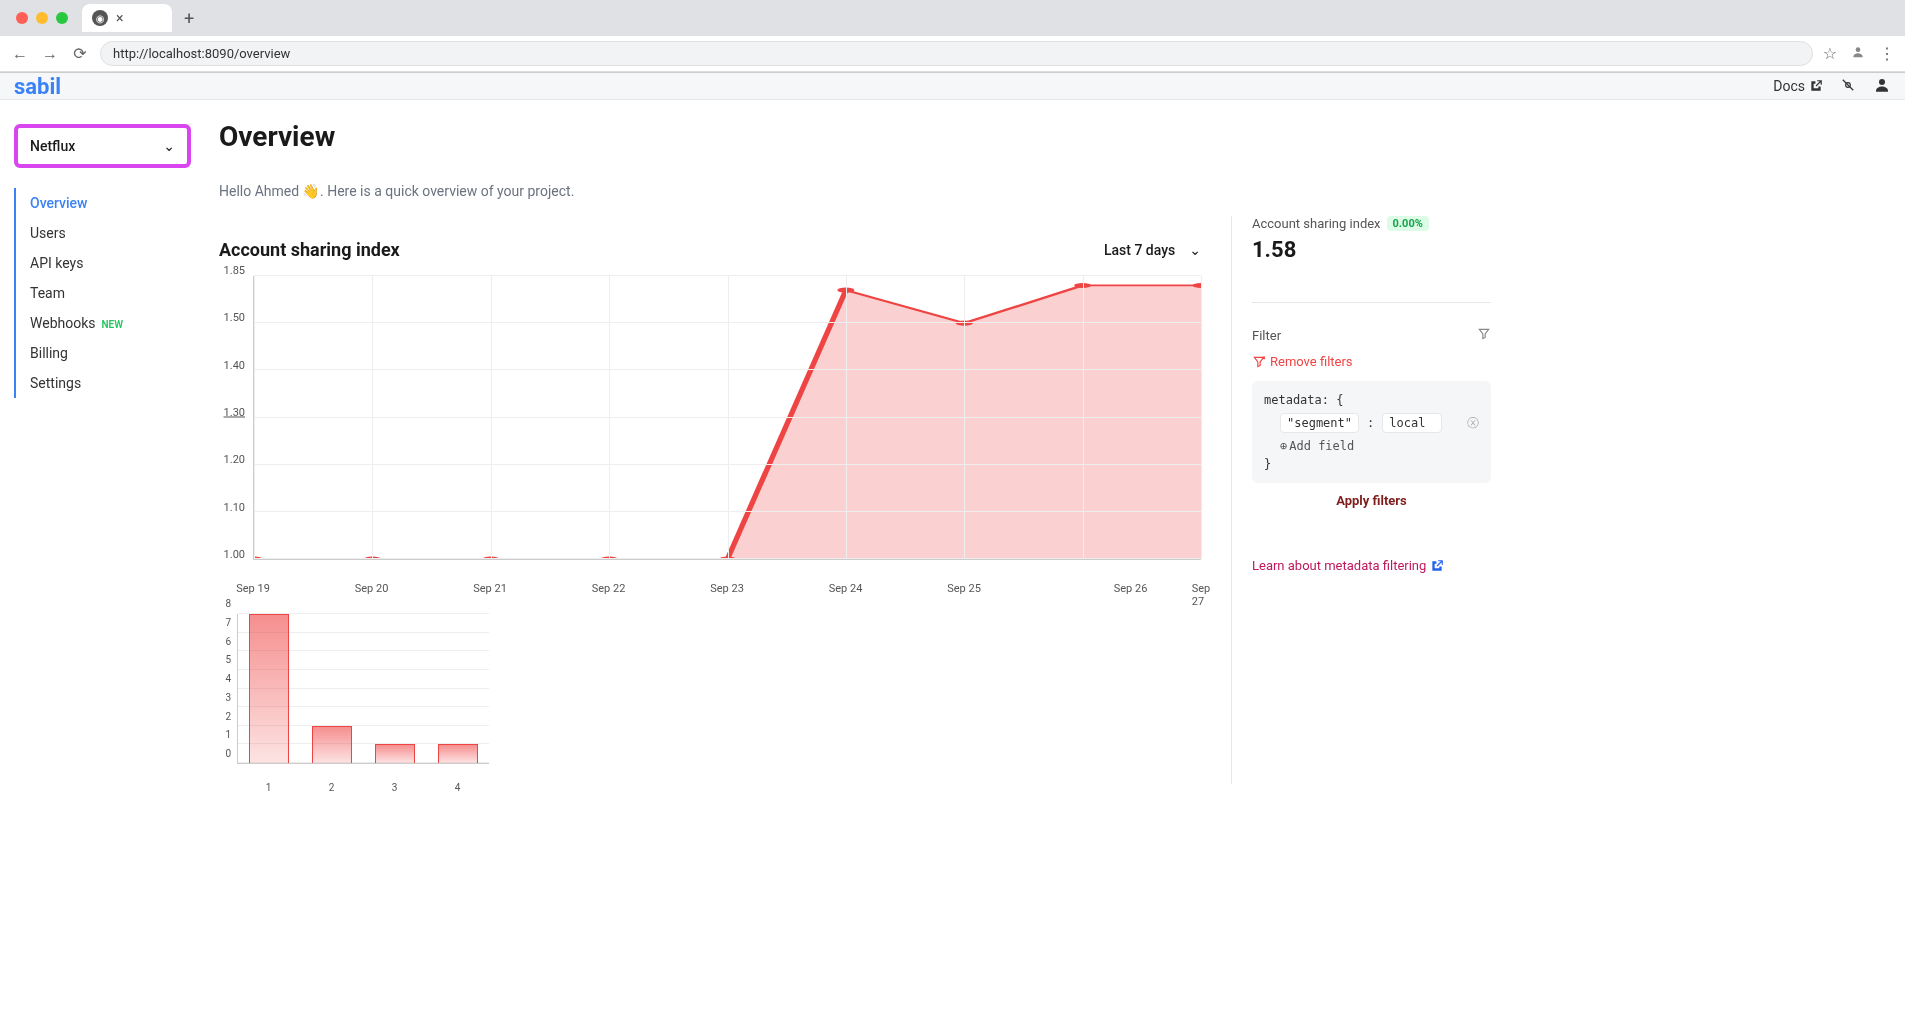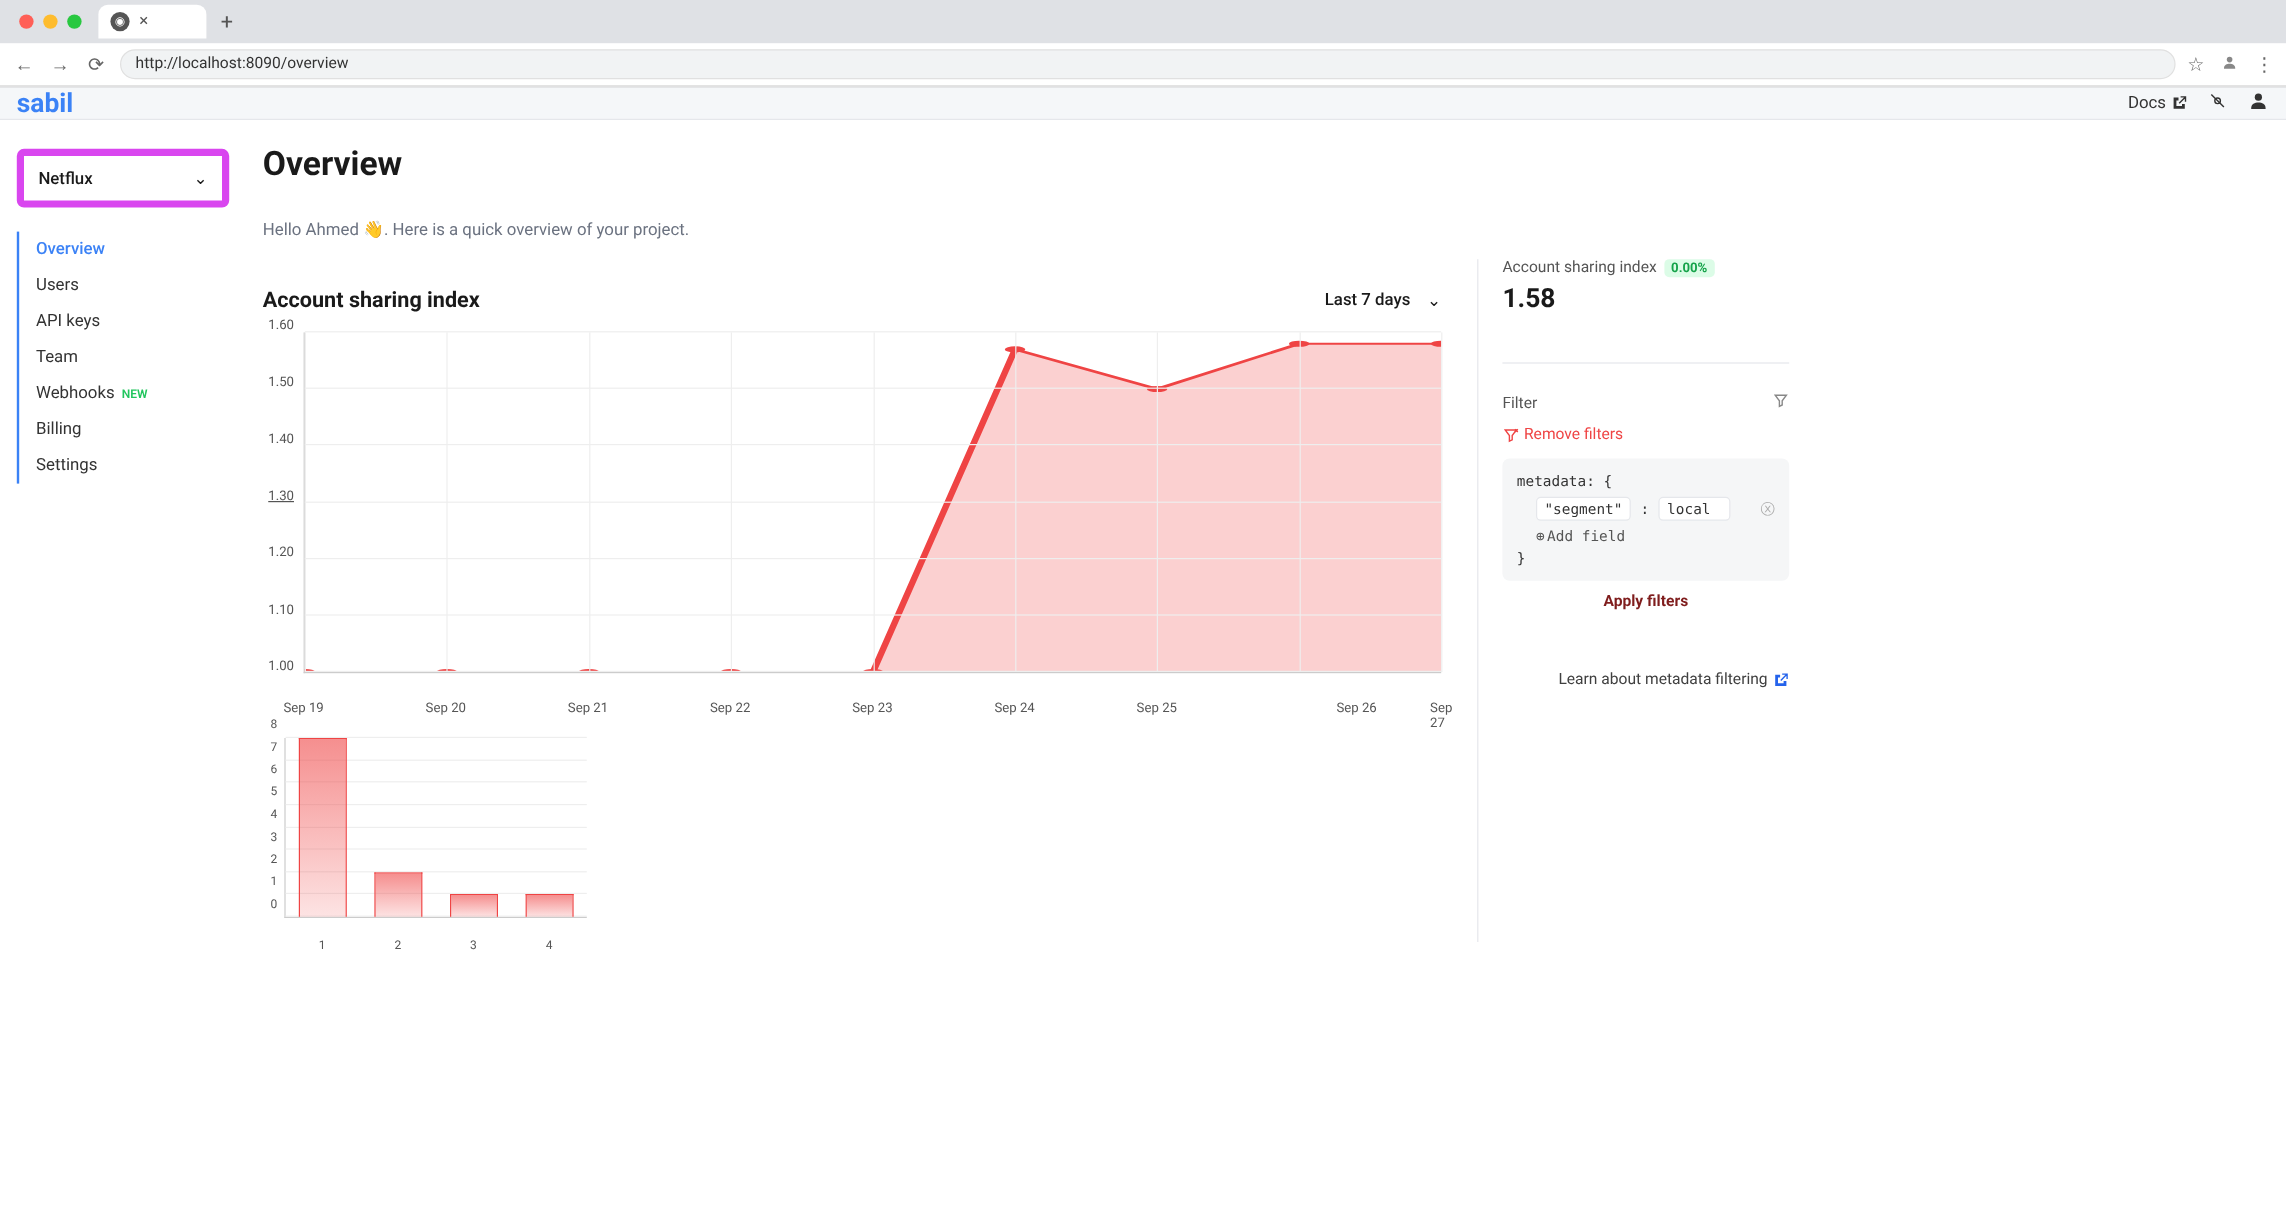--- a/index.html
+++ b/index.html
@@ -24,21 +24,21 @@
 
 
 .app-header { background: #f5f7f9; border-bottom: 1px solid #e5e7eb; display:flex; align-items:center; padding: 10px 14px; height:27px;}
 .brand { color:#3b82f6; font-size: 22px; font-weight:700; }
 .header-right { margin-left:auto; display:flex; gap:18px; align-items:center; font-size:14px; color:#333;}
 .docs-link { display:flex; gap:4px; align-items:center; }
 
 
 .main-wrap { display:flex; }
 .sidebar { width: 205px; padding: 24px 14px; }
-.project-select { border:6px solid #d946ef; border-radius:6px; padding:10px 12px; display:flex; align-items:center; justify-content:space-between; font-size:14px; font-weight:500; margin-bottom:20px;}
+.project-select { border:4px solid #d946ef; border-radius:6px; padding:10px 12px; display:flex; align-items:center; justify-content:space-between; font-size:14px; font-weight:500; margin-bottom:20px;}
 .nav-list { border-left: 2px solid #3b82f6; padding-left: 0; }
 .nav-item { padding: 7px 14px; font-size:14px; color:#333; cursor:pointer; }
 .nav-item.active { color:#3b82f6; font-weight:500; }
 .nav-item .new-badge { color:#22c55e; font-size:10px; font-weight:600; margin-left:6px;}
 
 .content { flex:1; padding: 20px 14px 40px 14px; display:flex; gap: 30px; max-width: 1300px;}
 .left-col { flex: 1; min-width: 0; }
 .right-col { width: 260px; border-left: 1px solid #e5e7eb; padding-left: 20px; margin-top: 96px;}
 
 .page-title { font-size: 28px; font-weight:700; margin-bottom: 30px; }
@@ -77,21 +77,21 @@
 .idx-value { font-size:22px; font-weight:700; margin-bottom: 40px;}
 .divider { border-top:1px solid #e5e7eb; margin: 8px 0 24px 0;}
 .filter-row { display:flex; justify-content:space-between; align-items:center; font-size:13px; color:#555; margin-bottom:10px;}
 .remove-filters { color:#ef4444; font-size:13px; display:flex; gap:4px; align-items:center; margin-bottom:12px;}
 .filter-box { background:#f5f6f7; border-radius:6px; padding:12px; font-family: ui-monospace, Menlo, monospace; font-size:12px; color:#333;}
 .filter-box .inp { background:#fff; border:1px solid #e5e7eb; border-radius:4px; padding:2px 6px; display:inline-block; min-width:60px;}
 .filter-box .row { display:flex; gap:8px; align-items:center; margin: 6px 0 6px 16px;}
 .filter-box .clear-x { color:#aaa; font-size:12px; margin-left:auto;}
 .add-field { font-size:12px; color:#555; margin: 4px 0 4px 16px; display:flex; gap:2px; align-items:center;}
 .apply-filters { color:#7f1d1d; font-size:13px; font-weight:700; text-align:center; margin-top:10px;}
-.learn-link { color:#404040; font-size:13px; margin-top:50px; display:flex; gap:4px; align-items:center;justify-content:flex-end;}
+.learn-link { color:#be185d; font-size:13px; margin-top:50px; display:flex; gap:4px; align-items:center;}
 .icon-svg { width:14px; height:14px; }
 </style>
 </head>
 <body>
 
 <div class="browser-chrome">
   <div class="tab-bar">
     <div class="traffic-lights">
       <div class="tlight red"></div>
       <div class="tlight yellow"></div>
@@ -177,21 +177,21 @@
       </div>
 
       <div class="chart-area">
         <div class="y-axis" id="y-axis">
             <div class="y-tick" style="top: 284px;">1.00</div>
             <div class="y-tick" style="top: 236.667px;">1.10</div>
             <div class="y-tick" style="top: 189.333px;">1.20</div>
             <div class="y-tick" style="top: 142px; text-decoration: underline;">1.30</div>
             <div class="y-tick" style="top: 94.6667px;">1.40</div>
             <div class="y-tick" style="top: 47.3333px;">1.50</div>
-            <div class="y-tick" style="top: 0px;">1.60</div>
+            <div class="y-tick" style="top: 0px;">1.85</div>
           </div>
         <div class="plot" id="plot">
           <svg class="line-svg" id="line-svg" preserveAspectRatio="none" viewBox="0 0 100 100">
               <path d="M0,100 L12.5,100 L25,100 L37.5,100 L50,100 L62.5,5 L75,16.66666666666667 L87.5,3.3333333333333286 L100,3.3333333333333286 L100,100 L0,100 Z" fill="rgba(239,68,68,0.25)" stroke="none"></path>
               <path d="M0,100 L12.5,100 L25,100 L37.5,100 L50,100 L62.5,5 L75,16.66666666666667 L87.5,3.3333333333333286 L100,3.3333333333333286" fill="none" stroke="#ef4444" stroke-width="0.6"></path>
               <circle cx="0" cy="100" r="0.9" fill="#ef4444"></circle>
               <circle cx="12.5" cy="100" r="0.9" fill="#ef4444"></circle>
               <circle cx="25" cy="100" r="0.9" fill="#ef4444"></circle>
               <circle cx="37.5" cy="100" r="0.9" fill="#ef4444"></circle>
               <circle cx="50" cy="100" r="0.9" fill="#ef4444"></circle>

